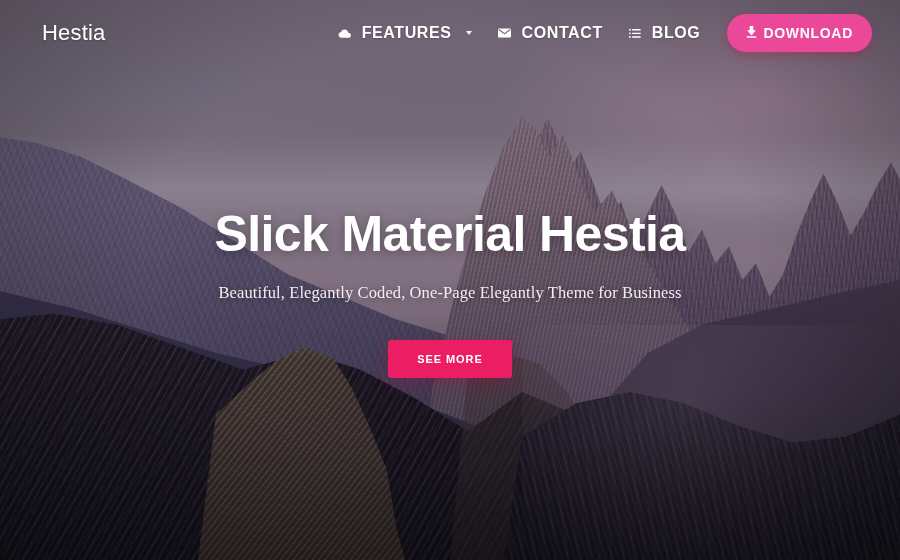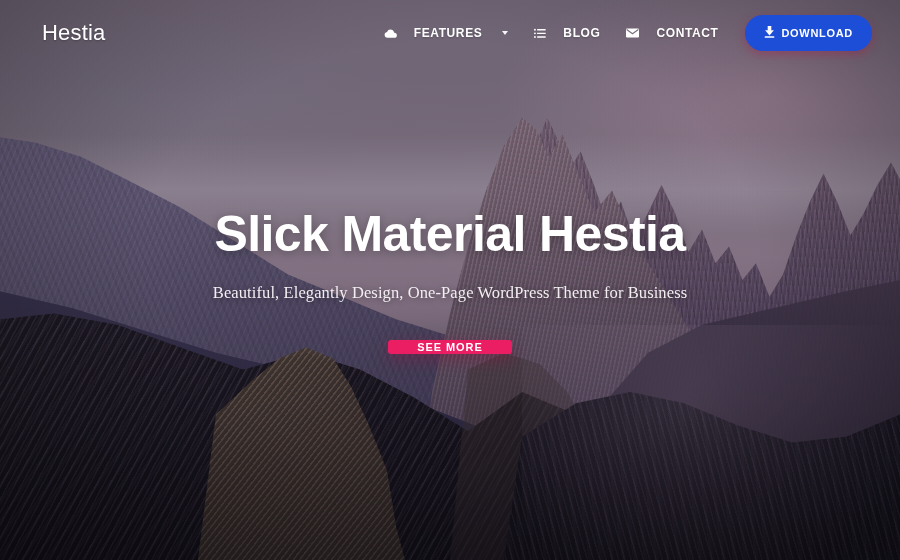--- a/index.html
+++ b/index.html
@@ -191,23 +191,23 @@
   }
   .nav-right {
     margin-left: auto;
     display: flex;
     align-items: center;
     gap: 0px;
   }
   .nav-item {
     display: flex;
     align-items: center;
-    gap: 17px;
-    color: #ffffff;
-    font-size: 12px;
+    gap: 11px;
+    color: #ffffff;
+    font-size: 16px;
     font-weight: 700;
     letter-spacing: 0.6px;
     text-transform: uppercase;
     padding: 8px 13px;
     cursor: pointer;
     white-space: nowrap;
     text-shadow: 0 1px 2px rgba(0,0,0,0.22);
   }
   .nav-item .ico { display: inline-flex; align-items: center; }
   .caret {
@@ -215,23 +215,23 @@
     border-left: 3.5px solid transparent;
     border-right: 3.5px solid transparent;
     border-top: 4px solid #ffffff;
     margin-left: 3px;
     opacity: 0.95;
   }
   .btn-download {
     display: flex;
     align-items: center;
     gap: 6px;
-    background: #1d4ed8;
-    color: #ffffff;
-    font-size: 11px;
+    background: #ec4899;
+    color: #ffffff;
+    font-size: 14px;
     font-weight: 700;
     letter-spacing: 0.7px;
     text-transform: uppercase;
     padding: 11px 19px;
     border-radius: 22px;
     margin-left: 14px;
     cursor: pointer;
     border: none;
     font-family: "Liberation Sans", sans-serif;
     box-shadow: 0 3px 10px rgba(180,15,70,0.35);
@@ -270,21 +270,21 @@
   }
   .btn-seemore {
     pointer-events: auto;
     margin-top: 37px;
     background: #ec1e63;
     color: #ffffff;
     font-size: 11px;
     font-weight: 700;
     letter-spacing: 0.9px;
     text-transform: uppercase;
-    padding: 1px 29px;
+    padding: 13px 29px;
     border: none;
     border-radius: 3px;
     cursor: pointer;
     font-family: "Liberation Sans", sans-serif;
     box-shadow: 0 5px 16px rgba(150,12,60,0.40);
   }
 </style>
 </head>
 <body>
 
@@ -321,58 +321,58 @@
         <span class="ico">
           <svg width="13" height="11" viewBox="0 0 24 18" fill="#fff">
               <path d="M19 17H6.5A5.5 5.5 0 0 1 5.6 6.1 7 7 0 0 1 19 7.5a4.75 4.75 0 0 1 0 9.5z"></path>
             </svg>
         </span>
         <span>FEATURES</span>
         <span class="caret"></span>
       </div>
 
 
+
+      <div class="nav-item">
+        <span class="ico">
+          <svg width="13" height="10" viewBox="0 0 20 14" fill="#fff">
+              <rect x="0" y="0" width="20" height="14" rx="1.6"></rect>
+              <path d="M1 1.6L10 8.2 19 1.6" stroke="#7a6f7e" stroke-width="1.8" fill="none"></path>
+            </svg>
+        </span>
+        <span>CONTACT</span>
+      </div>
 
       <div class="nav-item">
         <span class="ico">
           <svg width="12" height="11" viewBox="0 0 18 14" fill="#fff">
               <circle cx="1.4" cy="1.4" r="1.4"></circle>
               <rect x="4.6" y="0.4" width="13" height="2" rx="0.5"></rect>
               <circle cx="1.4" cy="6.8" r="1.4"></circle>
               <rect x="4.6" y="5.8" width="13" height="2" rx="0.5"></rect>
               <circle cx="1.4" cy="12.2" r="1.4"></circle>
               <rect x="4.6" y="11.2" width="13" height="2" rx="0.5"></rect>
             </svg>
         </span>
         <span>BLOG</span>
       </div>
 
-      <div class="nav-item">
-        <span class="ico">
-          <svg width="13" height="10" viewBox="0 0 20 14" fill="#fff">
-              <rect x="0" y="0" width="20" height="14" rx="1.6"></rect>
-              <path d="M1 1.6L10 8.2 19 1.6" stroke="#7a6f7e" stroke-width="1.8" fill="none"></path>
-            </svg>
-        </span>
-        <span>CONTACT</span>
-      </div>
-
       <button class="btn-download">
         <span class="ico">
           <svg width="11" height="12" viewBox="0 0 14 16" fill="#fff">
               <rect x="4.6" y="0" width="4.8" height="6.4" rx="0.6"></rect>
               <path d="M1.2 5.6h11.6L7 12.6z"></path>
               <rect x="0.6" y="13.6" width="12.8" height="2.2" rx="0.7"></rect>
             </svg>
         </span>
         <span>DOWNLOAD</span>
       </button>
 
     </div>
   </div>
 
   <div class="hero">
     <h1 class="hero-title">Slick Material Hestia</h1>
-    <p class="hero-sub">Beautiful, Elegantly Design, One-Page WordPress Theme for Business</p>
+    <p class="hero-sub">Beautiful, Elegantly Coded, One-Page Elegantly Theme for Business</p>
     <button class="btn-seemore">SEE MORE</button>
   </div>
 
 </div>
 
 </body></html>

